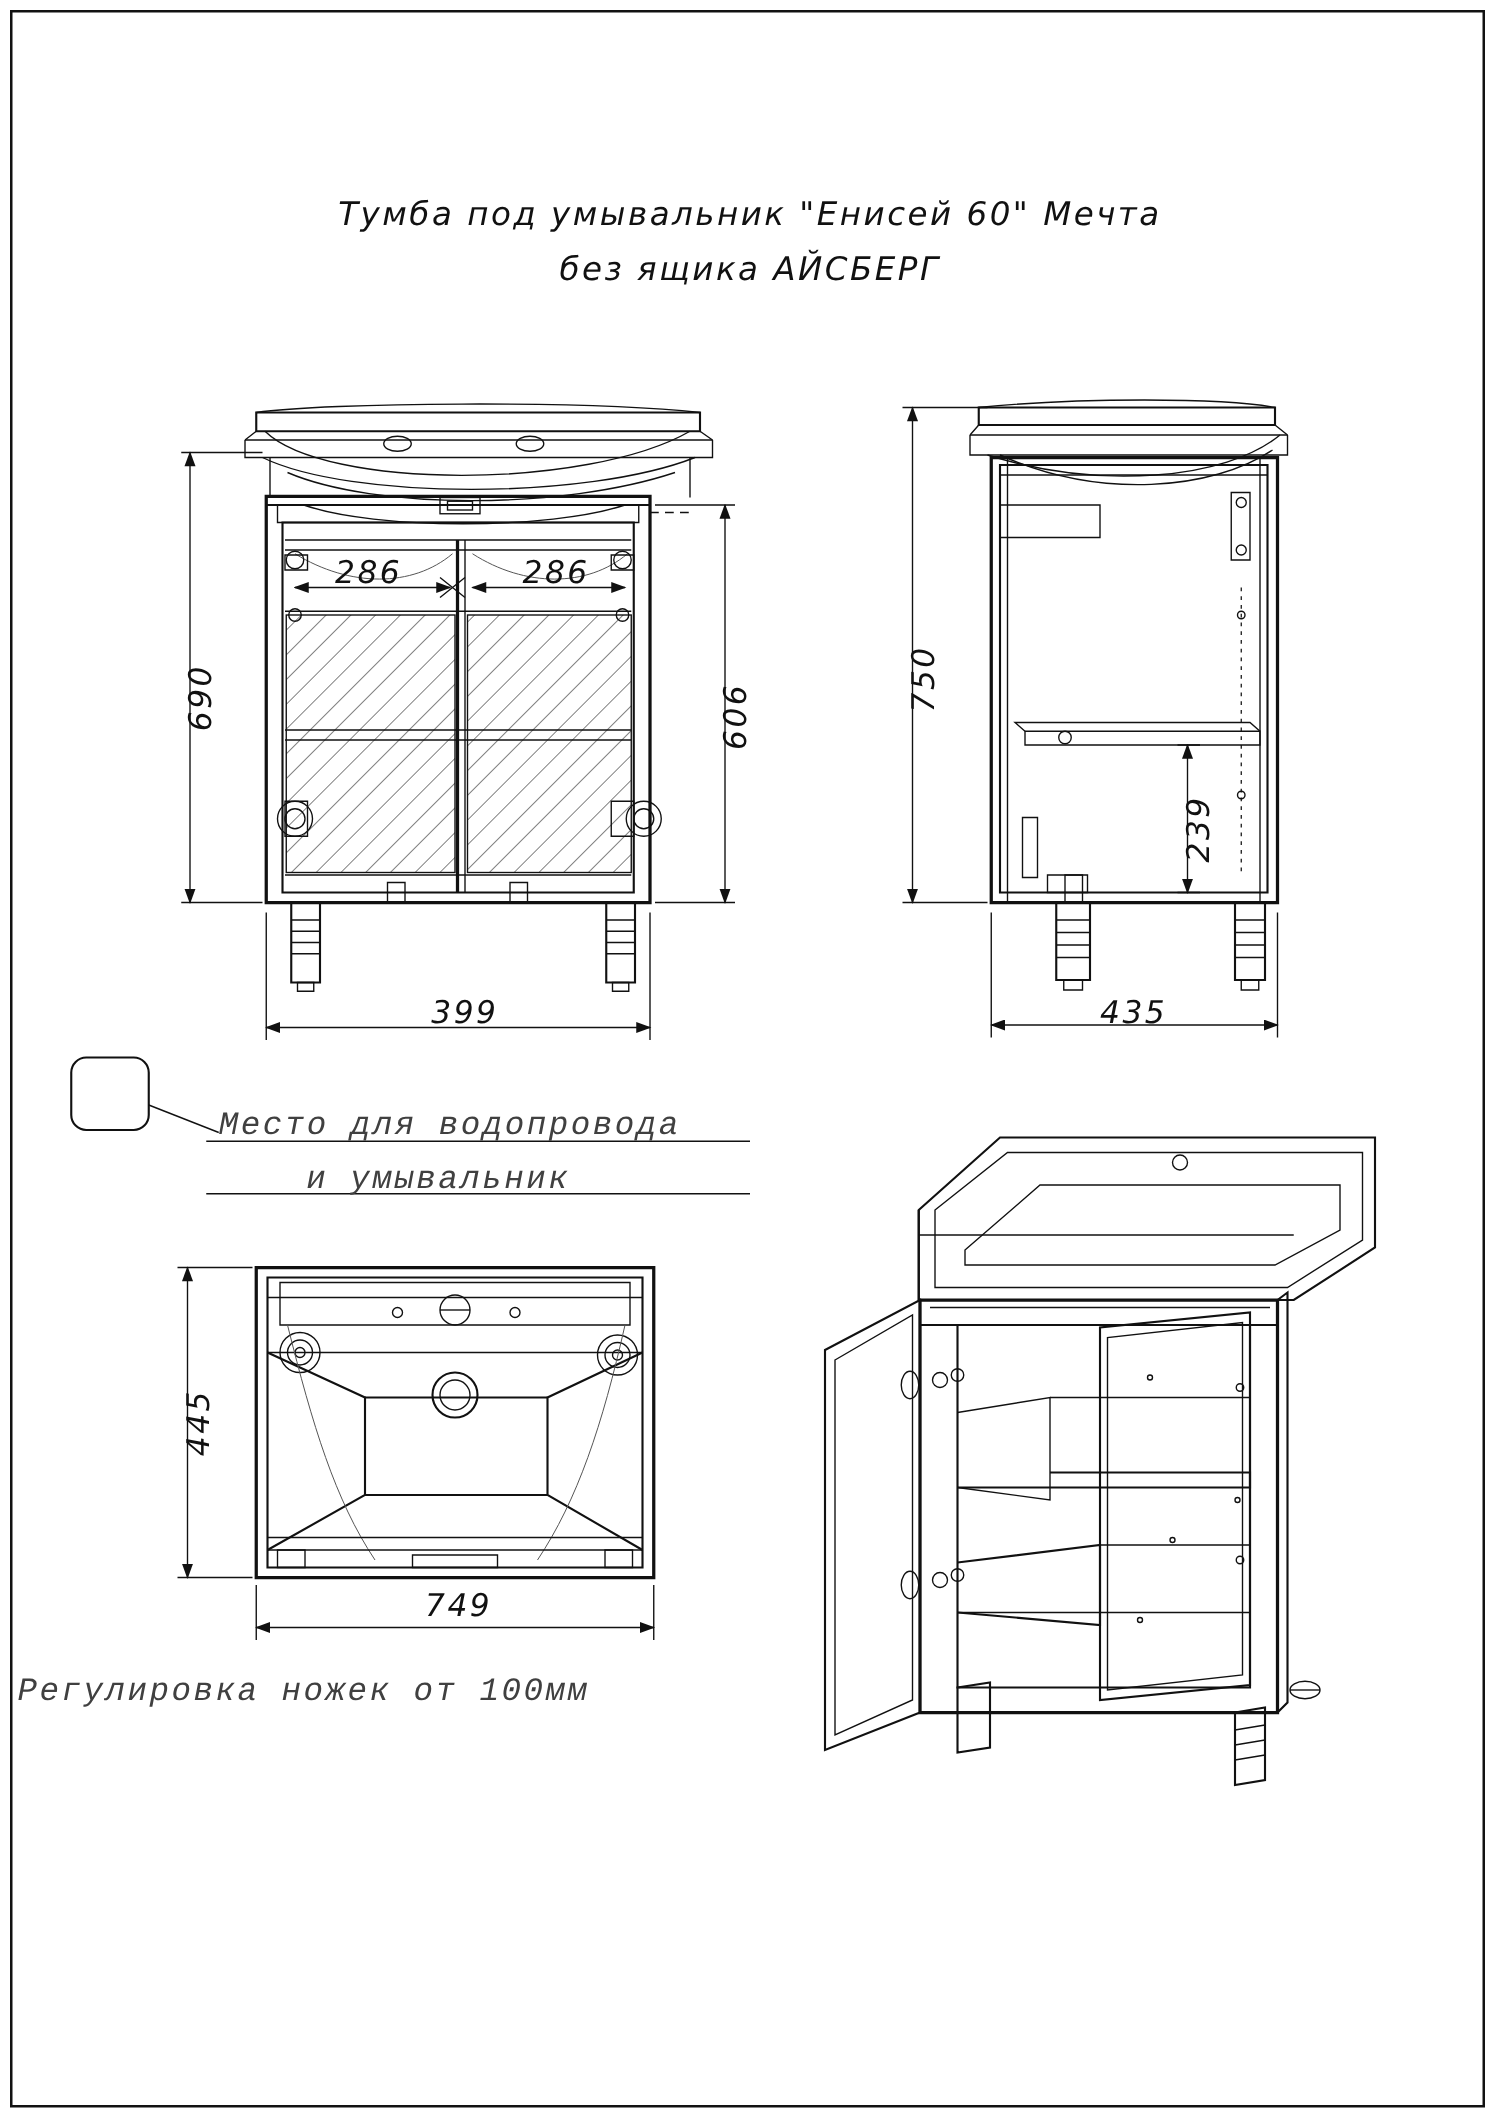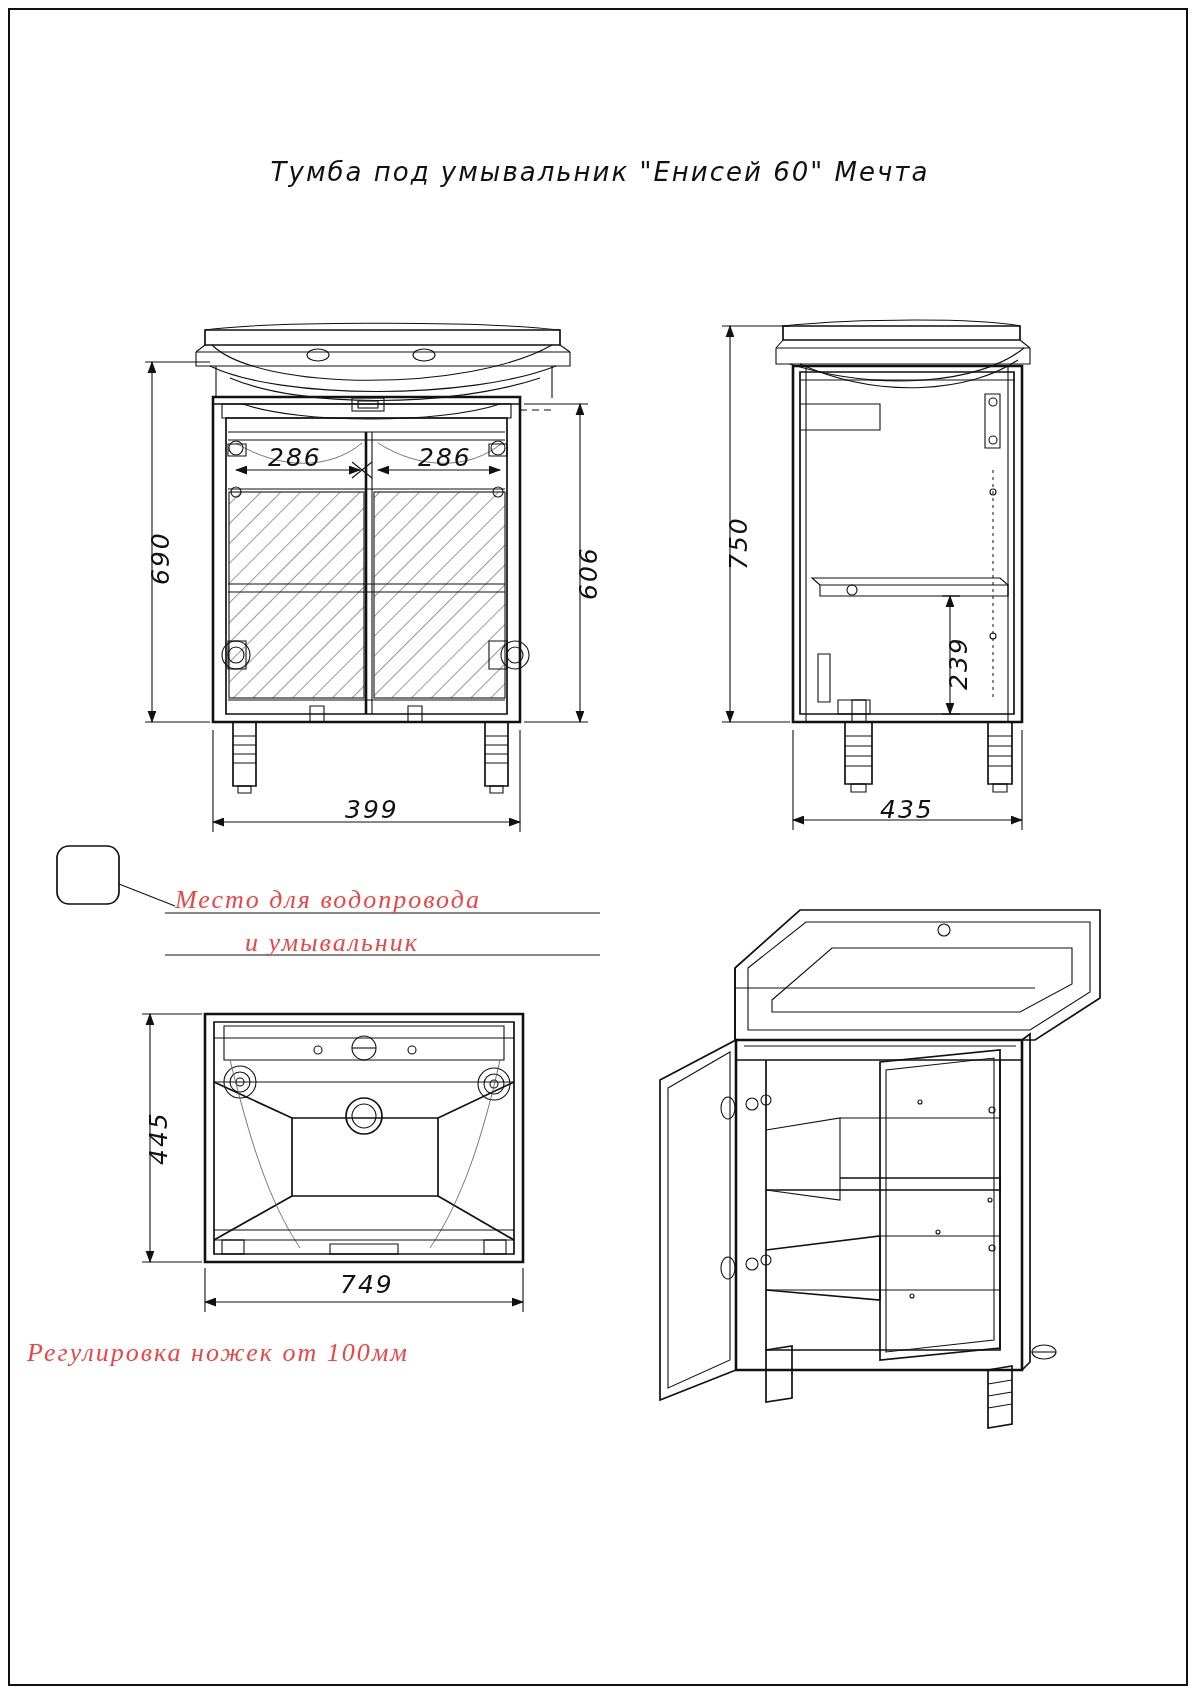--- a/index.html
+++ b/index.html
@@ -7,41 +7,42 @@
        font-family:"DejaVu Sans", sans-serif;color:#111;}
   .sheet{position:absolute;left:0;top:0;width:1200px;height:1697px;}
   .border{position:absolute;left:8px;top:8px;width:1180px;height:1678px;
           border:2px solid #111;box-sizing:border-box;}
   .title{position:absolute;left:0;top:150px;width:1200px;text-align:center;
          font-family:"DejaVu Sans", sans-serif;font-style:italic;font-size:26px;
          letter-spacing:2px;line-height:44px;color:#111;}
   .dim{position:absolute;font-family:"DejaVu Sans", sans-serif;font-style:italic;
        font-size:25px;letter-spacing:2px;color:#111;}
   .dim.vert{transform:rotate(-90deg);transform-origin:left top;white-space:nowrap;}
-  .note{position:absolute;font-family:Liberation Serif, serif;font-style:italic;
-        font-size:26px;letter-spacing:2px;color:#ef4444;}
+  .note{position:absolute;font-family:Liberation Mono, monospace;font-style:italic;
+        font-size:26px;letter-spacing:2px;color:#404040;}
   svg{position:absolute;left:0;top:0;}
   .ln{stroke:#111;fill:none;}
   .thin{stroke-width:1.1;}
   .med{stroke-width:1.7;}
   .thick{stroke-width:2.6;}
   .dash{stroke-dasharray:7 5;stroke-width:1.1;}
   .dashfine{stroke-dasharray:3 4;stroke-width:1;}
   .hatch{stroke:#111;stroke-width:1;}
   .vlt{stroke:#555;stroke-width:0.8;}
 </style>
 </head>
 <body>
 
 <div class="sheet">
 
   <div class="border"></div>
 
   <div class="title">
     <div>Тумба под умывальник "Енисей 60" Мечта</div>
+    <div>без ящика АЙСБЕРГ</div>
   </div>
 
   <svg width="1200" height="1697">
     <defs>
       <pattern id="hatch45" width="14" height="14" patternUnits="userSpaceOnUse" patternTransform="rotate(45)">
         <line x1="0" y1="0" x2="0" y2="14" class="hatch"></line>
       </pattern>
       <pattern id="hatch45b" width="10" height="10" patternUnits="userSpaceOnUse" patternTransform="rotate(45)">
         <line x1="0" y1="0" x2="0" y2="10" class="hatch"></line>
       </pattern>
@@ -281,15 +282,15 @@
 
   <div class="dim vert" style="left:724px; top:570px;">750</div>
   <div class="dim vert" style="left:944px; top:690px;">239</div>
   <div class="dim" style="left:880px; top:795px;">435</div>
 
   <div class="dim vert" style="left:144px; top:1165px;">445</div>
   <div class="dim" style="left:340px; top:1270px;">749</div>
 
   <div class="note" style="left:175px; top:885px;">Место для водопровода</div>
   <div class="note" style="left:245px; top:928px;">и умывальник</div>
-  <div class="note" style="left:14px; top:1338px;margin-left:13px;">Регулировка ножек от 100мм</div>
+  <div class="note" style="left:14px; top:1338px;">Регулировка ножек от 100мм</div>
 
 </div>
 
 </body></html>

